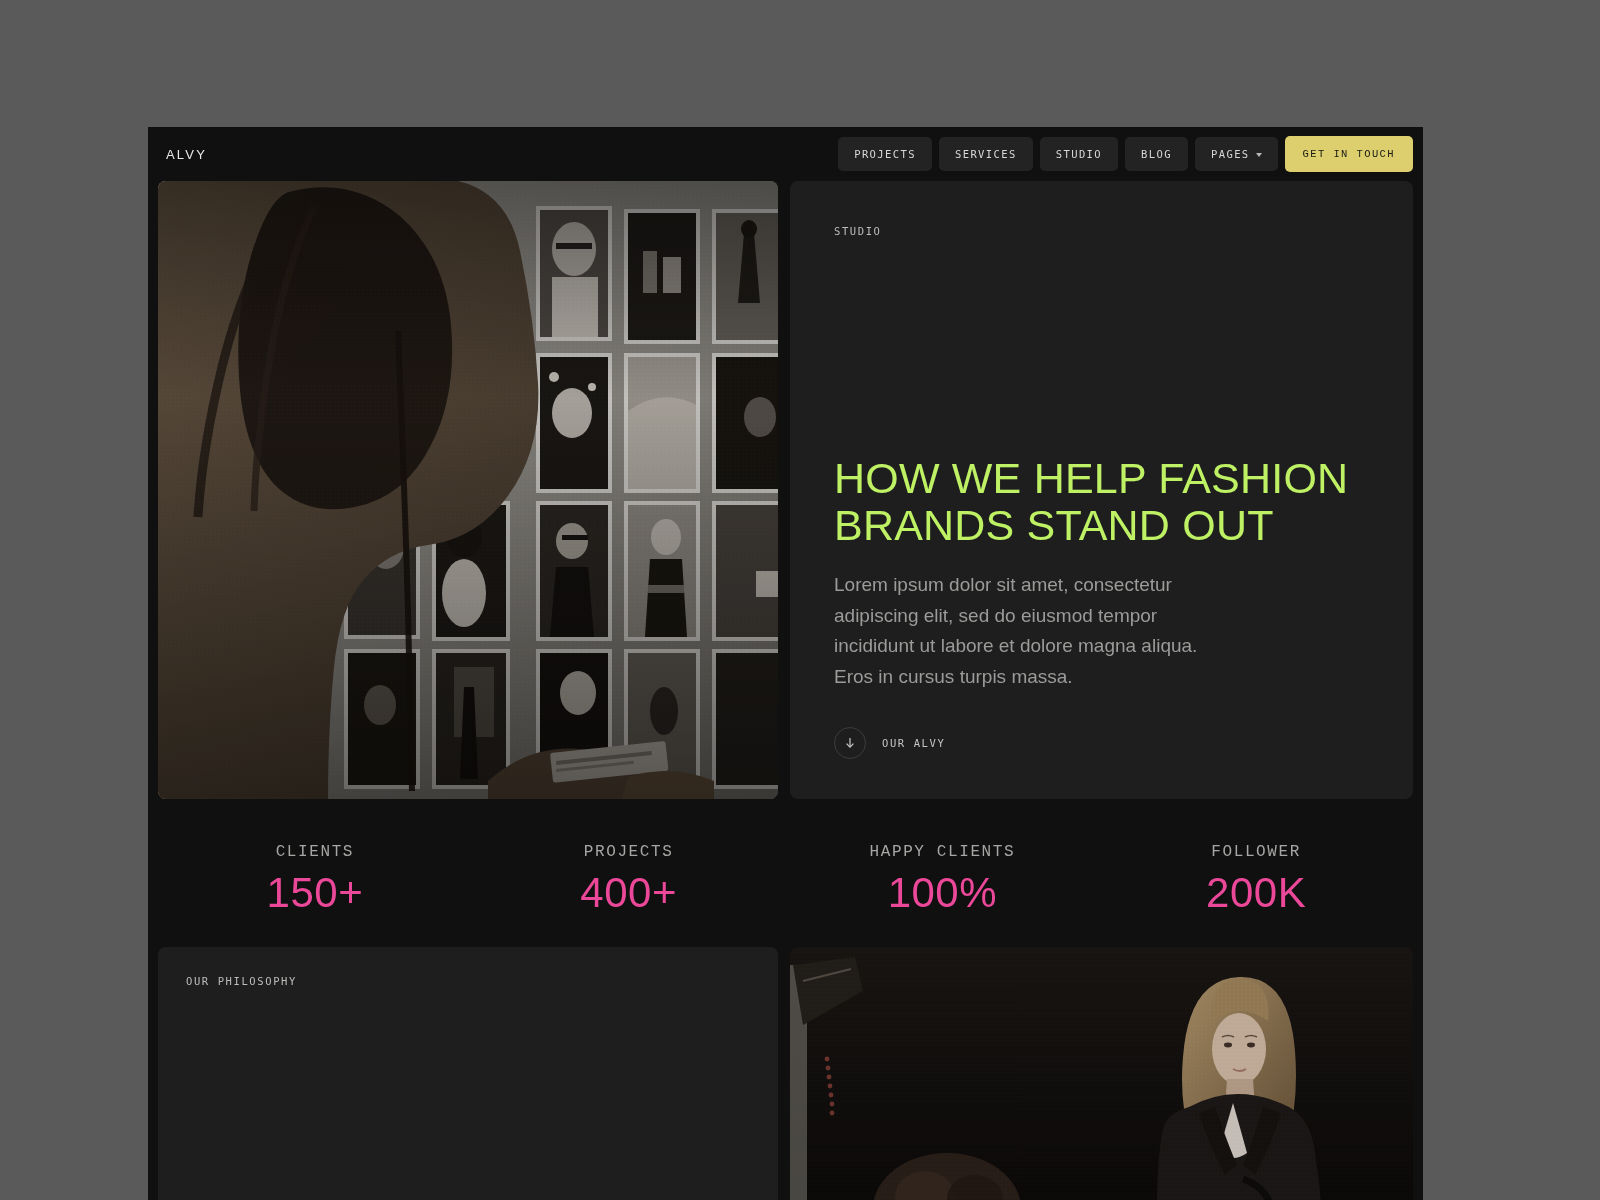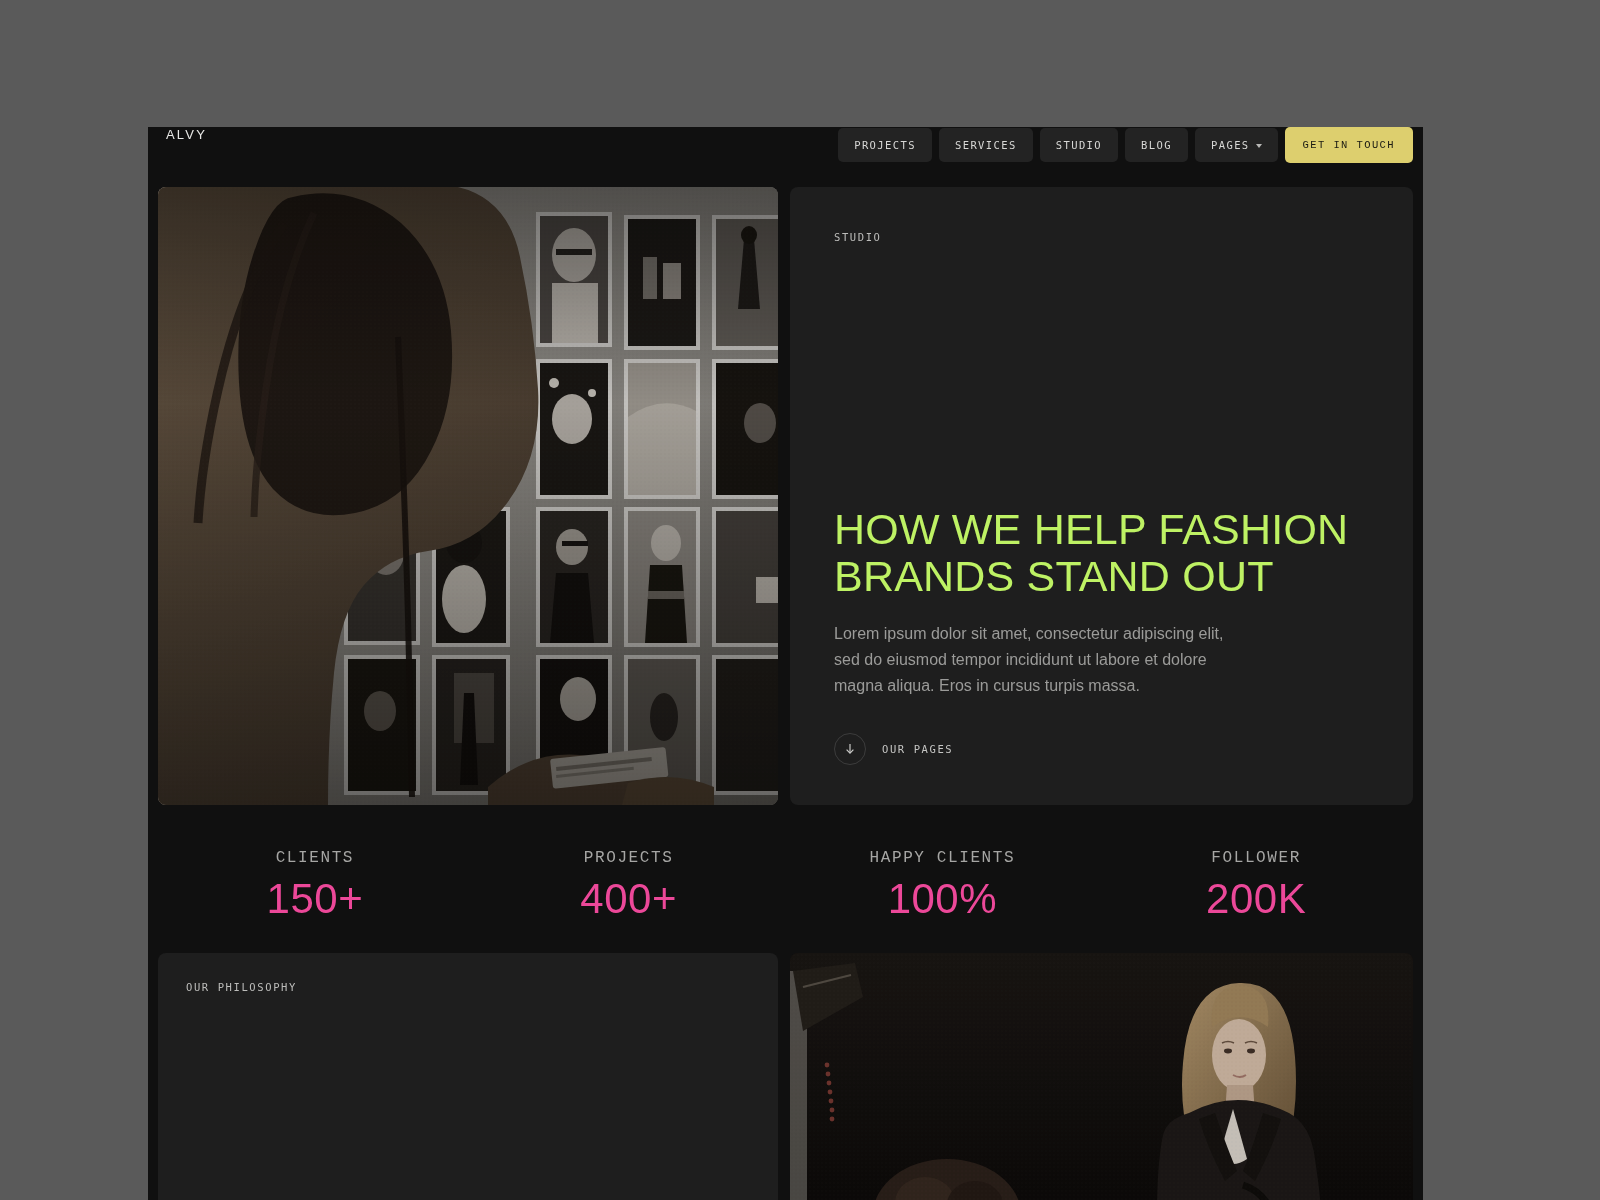--- a/index.html
+++ b/index.html
@@ -20,23 +20,23 @@
     left: 148px;
     top: 127px;
     width: 1275px;
     height: 1073px;
     background: #101010;
     overflow: hidden;
   }
 
   
   .header {
-    height: 60px;
-    display: flex;
-    align-items: flex-start;
+    height: 54px;
+    display: flex;
+    align-items: center;
     justify-content: space-between;
     padding: 0 10px 0 18px;
     border-radius: 18px;
   }
   .brand {
     color: #e8e8e6;
     font-size: 13px;
     letter-spacing: 2.2px;
     font-weight: 400;
   }
@@ -115,21 +115,21 @@
   .hero-spacer { flex: 1; }
   .hero-title {
     font-size: 43px;
     line-height: 1.08;
     font-weight: 400;
     color: #bef264;
     letter-spacing: 0.2px;
     margin-bottom: 22px;
   }
   .hero-body {
-    font-size: 16px;
+    font-size: 19px;
     line-height: 1.62;
     color: #9b9b99;
     max-width: 400px;
     margin-bottom: 34px;
   }
   .story-link {
     display: flex;
     align-items: center;
     gap: 16px;
     cursor: pointer;
@@ -346,21 +346,21 @@
       <div class="hero-spacer"></div>
       <h1 class="hero-title">HOW WE HELP FASHION BRANDS STAND OUT</h1>
       <p class="hero-body">Lorem ipsum dolor sit amet, consectetur adipiscing elit, sed do eiusmod tempor incididunt ut labore et dolore magna aliqua. Eros in cursus turpis massa.</p>
       <div class="story-link">
         <span class="arrow-circle">
           <svg width="14" height="14" viewBox="0 0 14 14" aria-hidden="true">
             <line x1="7" y1="2" x2="7" y2="11" stroke="#c9c9c7" stroke-width="1.2"></line>
             <polyline points="3.6,7.6 7,11.2 10.4,7.6" fill="none" stroke="#c9c9c7" stroke-width="1.2"></polyline>
           </svg>
         </span>
-        <span class="story-label">OUR PAGES</span>
+        <span class="story-label">OUR ALVY</span>
       </div>
     </div>
   </div>
 
   <div class="stats">
     <div class="stat">
       <div class="stat-label">CLIENTS</div>
       <div class="stat-value">150+</div>
     </div>
     <div class="stat">

